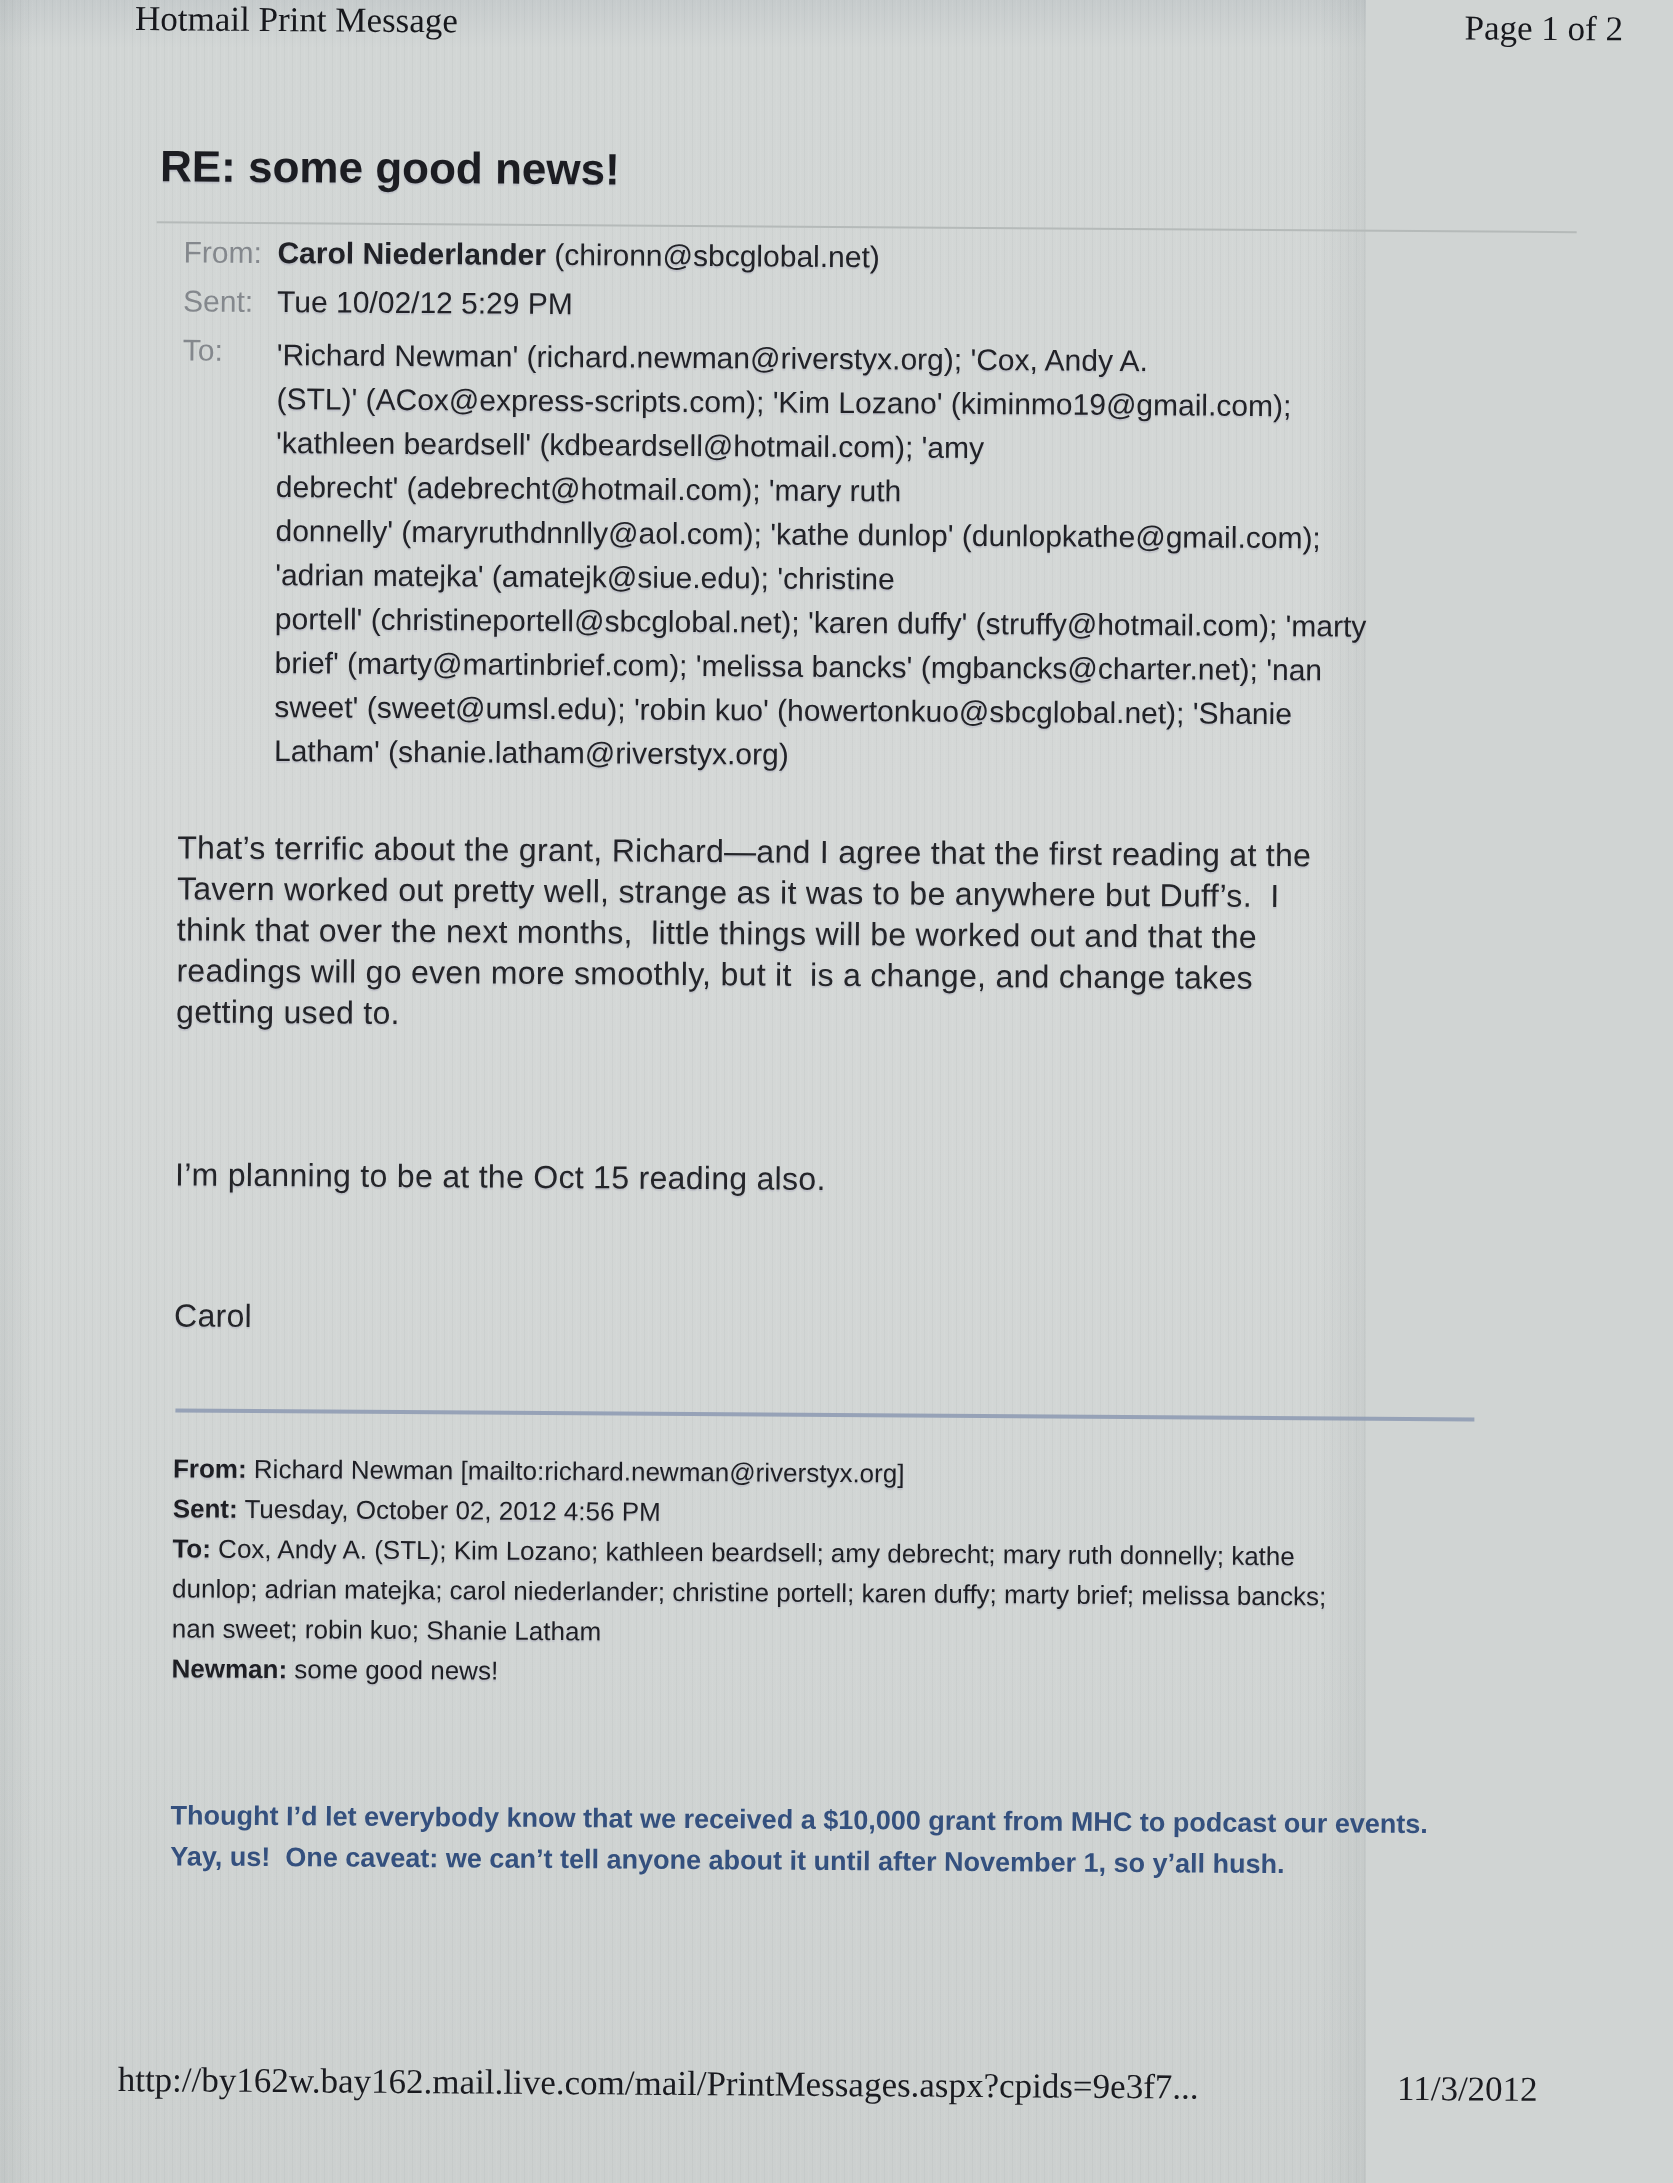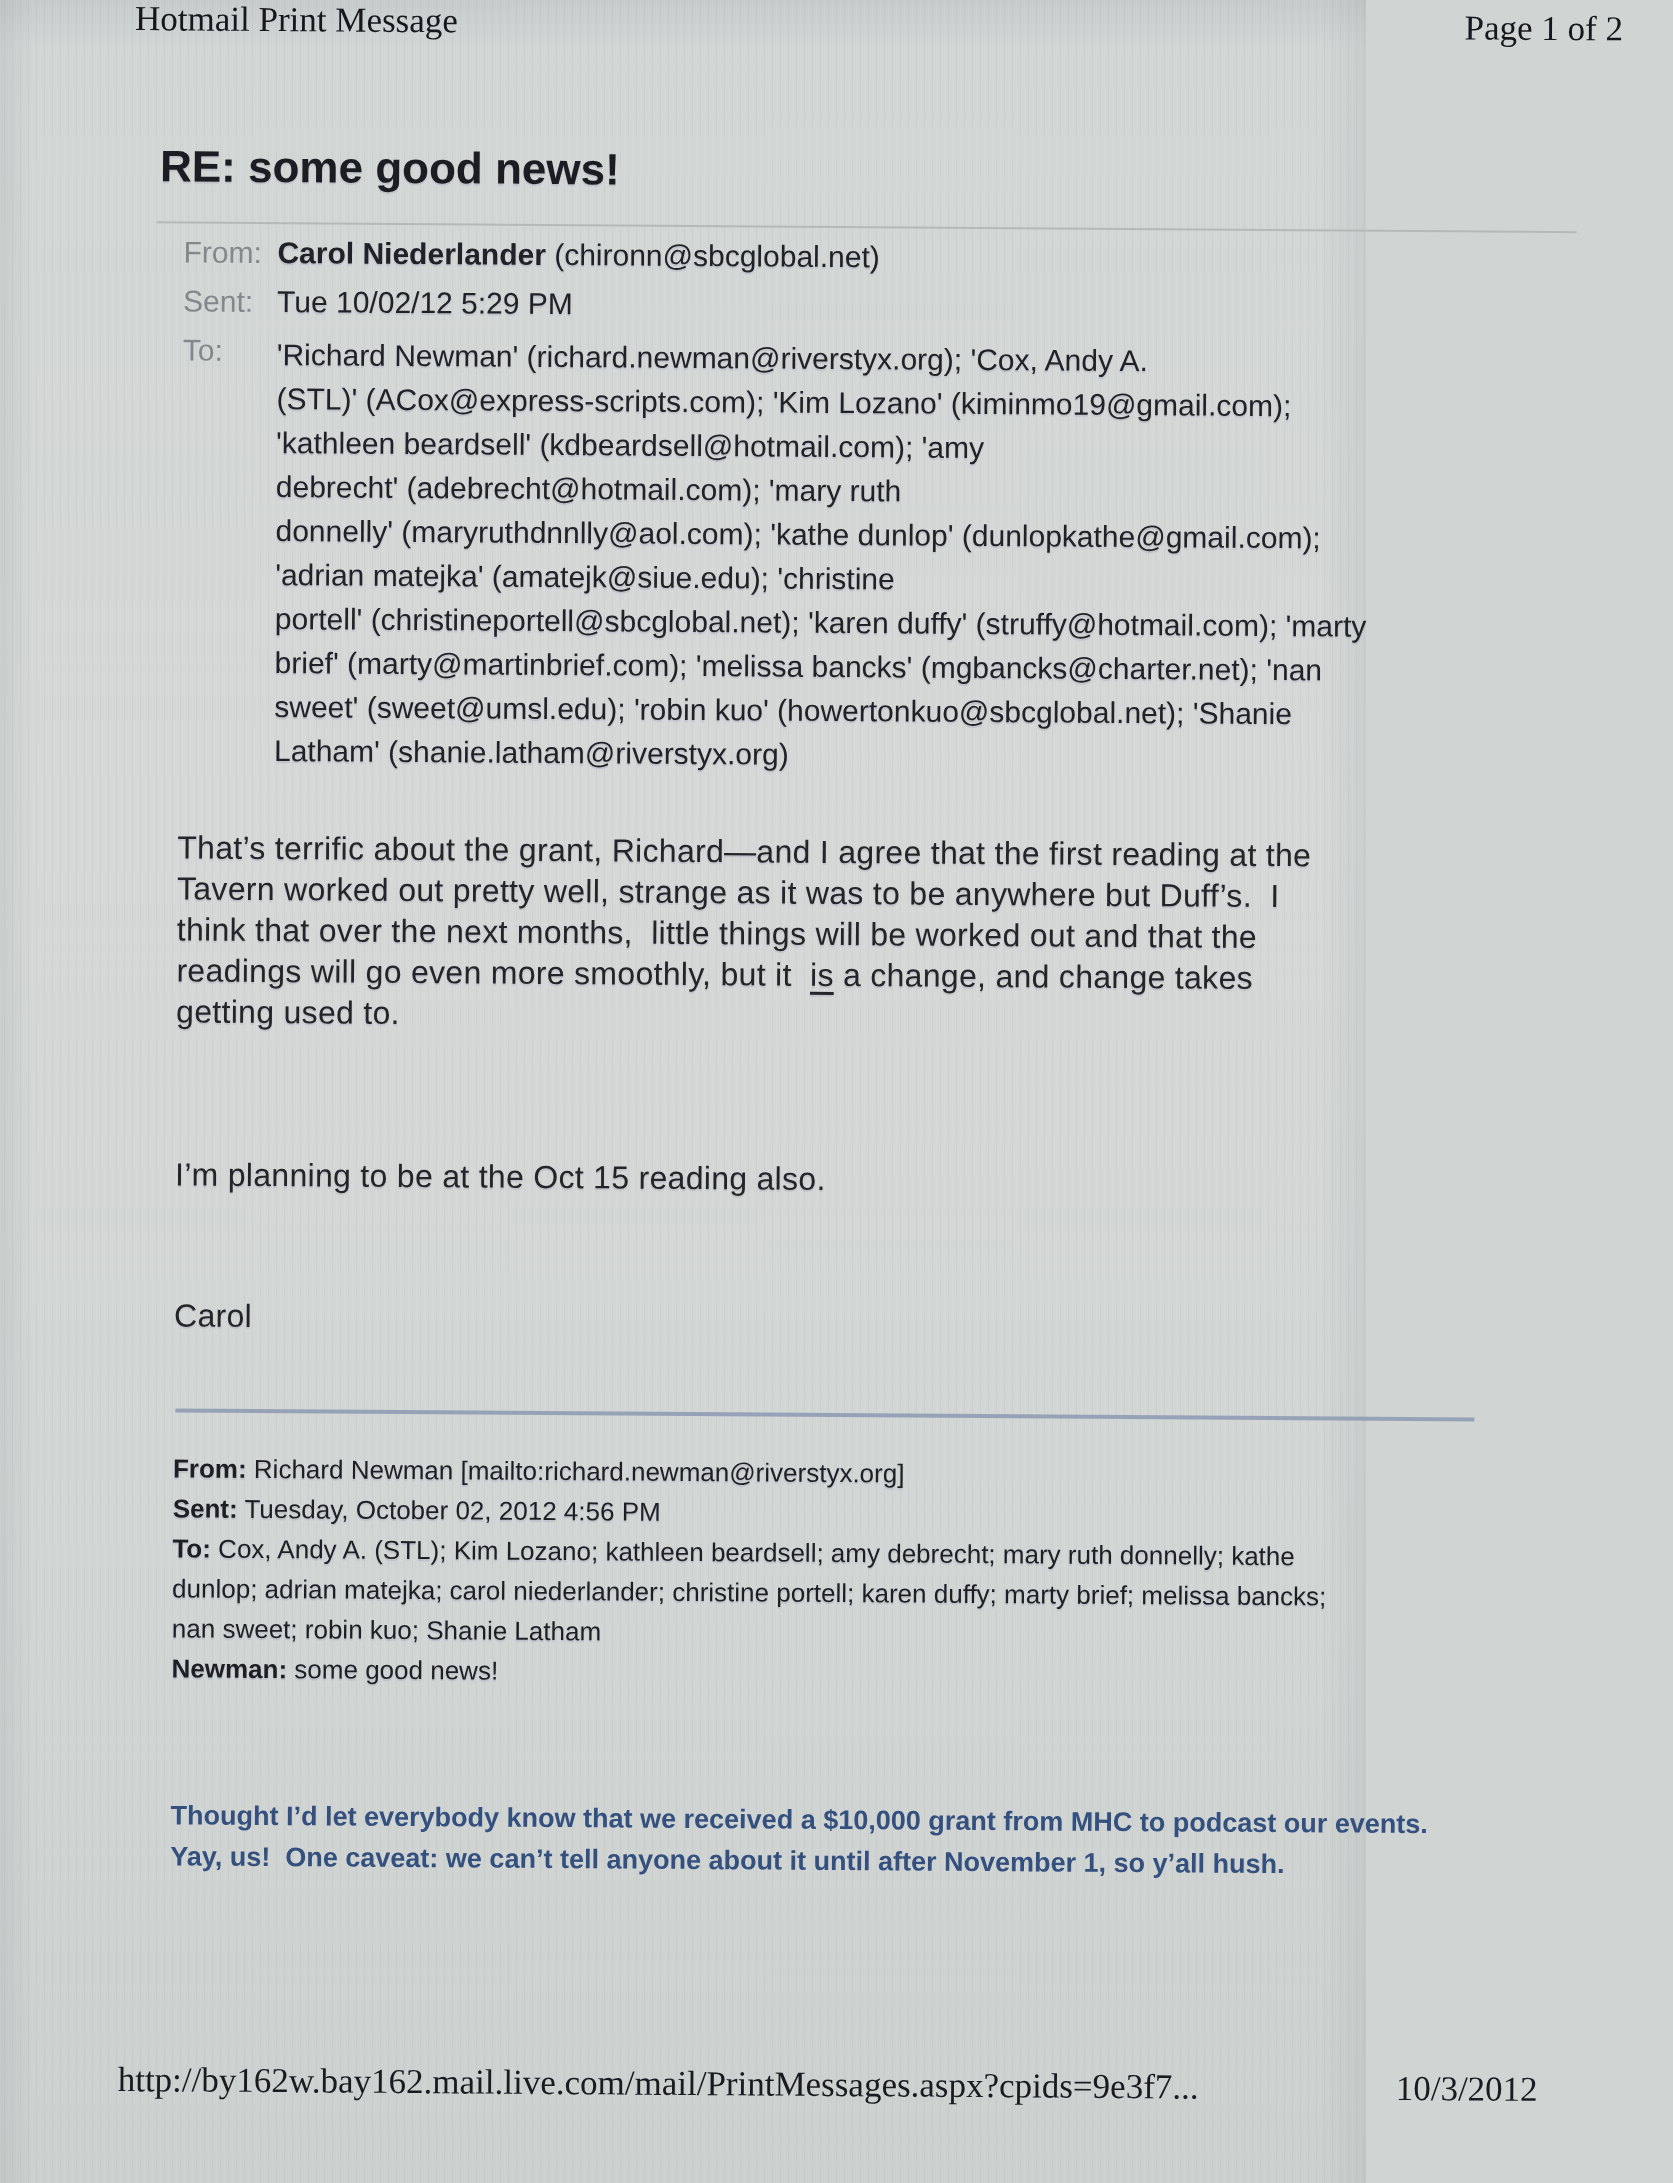--- a/index.html
+++ b/index.html
@@ -51,21 +51,21 @@
   .bold{font-weight:bold;}
 
   .body-para{
     position:absolute;left:182px;width:1373px;
     font-size:32px;line-height:41px;letter-spacing:0.3px;
     white-space:pre-wrap;color:#242529;
   }
   .p1{top:832px;}
   .p2{top:1159px;}
   .sig{top:1300px;}
-  .uline{text-decoration:underline;text-underline-offset:5.5px;}
+  .uline{text-underline-offset:5.5px;}
 
   .mid-divider{
     position:absolute;left:184px;top:1413px;width:1299px;height:3.6px;
     background:#8c99b1;opacity:0.85;
   }
   .quoted{
     position:absolute;left:182px;top:1453px;width:1343px;
     font-size:26px;line-height:40px;color:#1e1f24;
   }
   .q-row{margin:0;}
@@ -141,18 +141,18 @@
 dunlop; adrian matejka; carol niederlander; christine portell; karen duffy; marty brief; melissa bancks;
 nan sweet; robin kuo; Shanie Latham</span></div>
       <div class="q-row"><span class="q-label">Newman:</span><span class="q-val"> some good news!</span></div>
     </div>
 
     <div class="note" style="color: rgb(52, 80, 126);">Thought I’d let everybody know that we received a $10,000 grant from MHC to podcast our events.
 Yay, us!  One caveat: we can’t tell anyone about it until after November 1, so y’all hush.</div>
 
     <div class="footer serif">
       <span>http://by162w.bay162.mail.live.com/mail/PrintMessages.aspx?cpids=9e3f7...</span>
-      <span>10/3/2012</span>
+      <span>11/3/2012</span>
     </div>
 
   </div>
 </div>
 
 
 </body></html>

